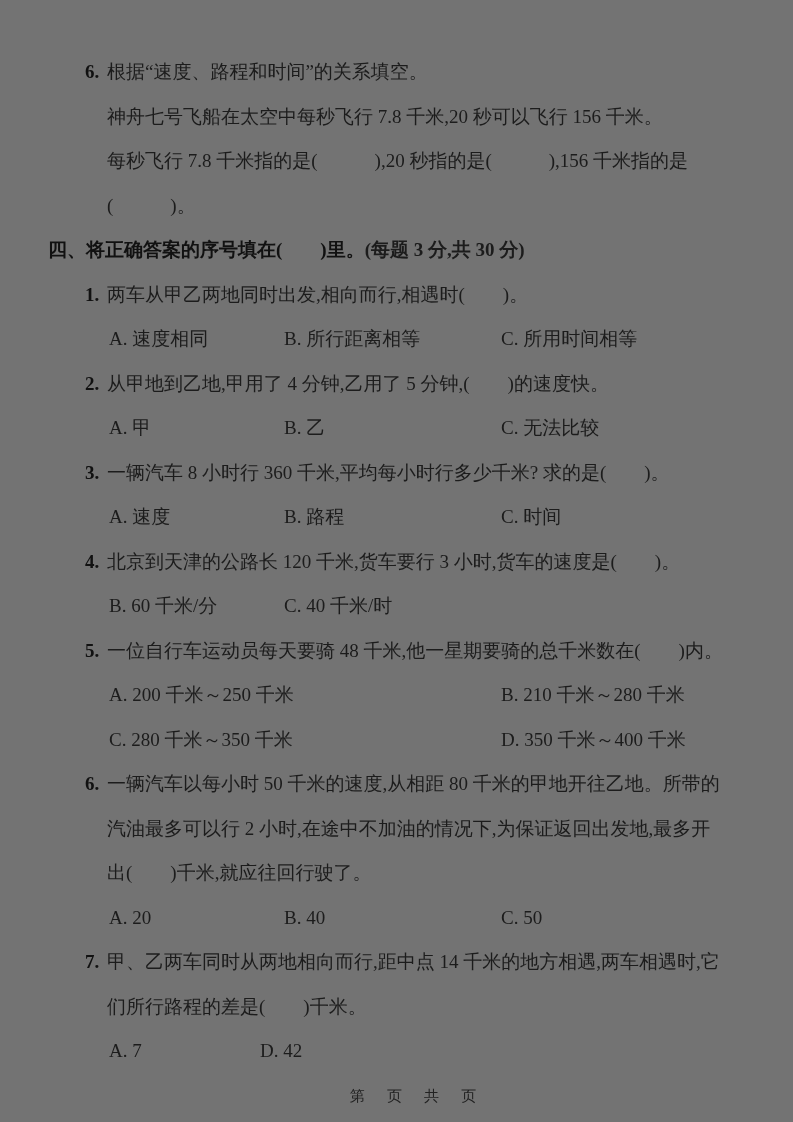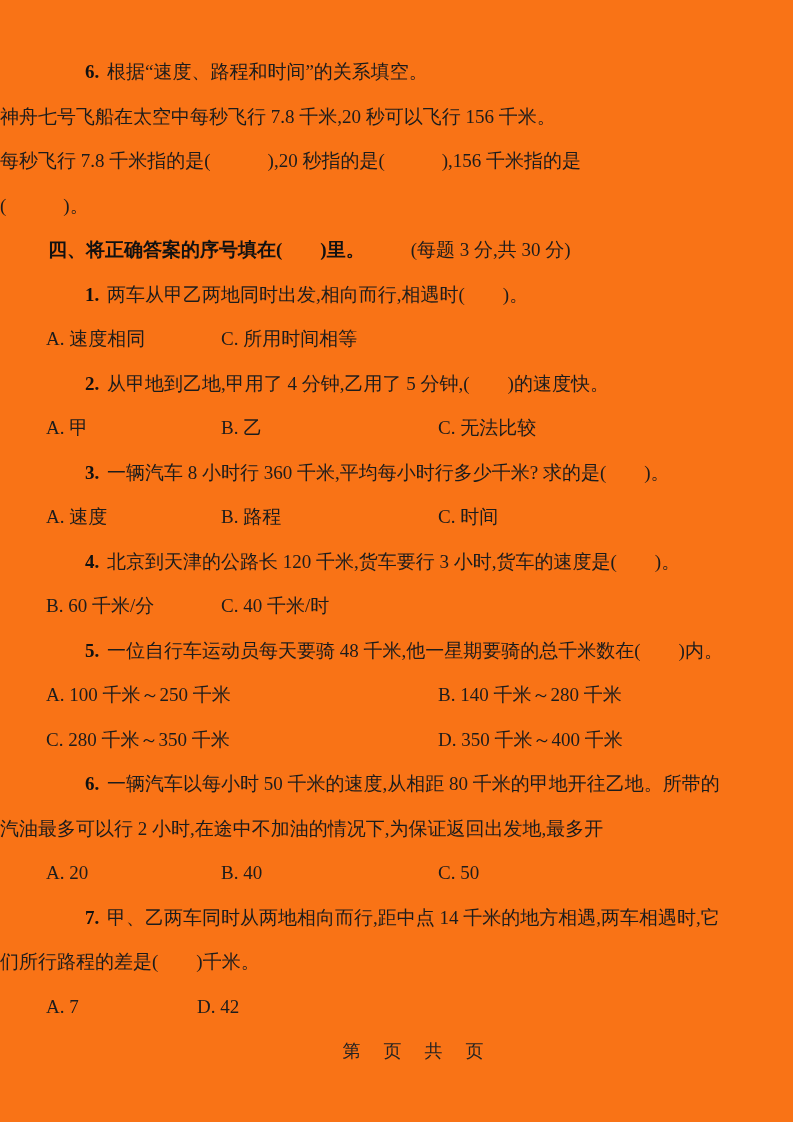--- a/index.html
+++ b/index.html
@@ -1,54 +1,54 @@
 <!DOCTYPE html>
 <html><head>
 <meta charset="utf-8">
 <style>
   html, body { margin: 0; padding: 0; background: #e8e8e8; }
   .page {
     position: relative;
     width: 793px;
     height: 1122px;
     margin: 0 auto;
-    background: #f97316;
+    background: #737373;
     overflow: hidden;
     box-sizing: border-box;
     padding-top: 50px;
     font-family: "Liberation Serif", "DejaVu Serif", serif;
     font-size: 19px;
     color: #1c1c1c;
   }
   .line {
     line-height: 44.5px;
     height: 44.5px;
     white-space: nowrap;
     box-sizing: border-box;
   }
   
   .heading-line   { padding-left: 48px; }
   .qnum-line      { padding-left: 85px; }
-  .cont-line      { }
-  .opts           { padding-left: 46px; display: grid; }
+  .cont-line      { padding-left: 107px; }
+  .opts           { padding-left: 109px; display: grid; }
   .opts-3         { grid-template-columns: 175px 217px 1fr; }
   .opts-2         { grid-template-columns: 392px 1fr; }
   .opts-4         { grid-template-columns: 151px 157px 158px 1fr; }
   .qnum {
     font-weight: bold;
     color: #111111;
     display: inline-block;
     min-width: 22px;
   }
   .bold { font-weight: bold; color: #111111; }
-  .score-note { font-weight: normal; margin-left: 46px; }
+  .score-note { font-weight: bold; }
   .opt { white-space: nowrap; }
   .footer-line {
     text-align: center;
-    font-size: 18px;
+    font-size: 15px;
     letter-spacing: 3px;
     word-spacing: 12px;
     color: #222222;
     font-family: "Liberation Sans", "DejaVu Sans", sans-serif;
     padding-left: 36px;
   }
 </style>
 </head>
 <body>
 
@@ -60,20 +60,21 @@
     <div class="line cont-line"><span>每秒飞行 7.8 千米指的是(　　　),20 秒指的是(　　　),156 千米指的是</span></div>
     <div class="line cont-line"><span>(　　　)。</span></div>
   </div>
 
   <div class="line heading-line"><span class="bold">四、将正确答案的序号填在(　　)里。</span><span class="score-note">(每题 3 分,共 30 分)</span></div>
 
   <div>
     <div class="line qnum-line"><span class="qnum">1.</span><span>两车从甲乙两地同时出发,相向而行,相遇时(　　)。</span></div>
     <div class="line opts opts-3">
       <span class="opt">A. 速度相同</span>
+      <span class="opt">B. 所行距离相等</span>
       <span class="opt">C. 所用时间相等</span>
     </div>
   </div>
 
   <div>
     <div class="line qnum-line"><span class="qnum">2.</span><span>从甲地到乙地,甲用了 4 分钟,乙用了 5 分钟,(　　)的速度快。</span></div>
     <div class="line opts opts-3">
       <span class="opt">A. 甲</span>
       <span class="opt">B. 乙</span>
       <span class="opt">C. 无法比较</span>
@@ -93,32 +94,33 @@
     <div class="line qnum-line"><span class="qnum">4.</span><span>北京到天津的公路长 120 千米,货车要行 3 小时,货车的速度是(　　)。</span></div>
     <div class="line opts opts-3">
       <span class="opt">B. 60 千米/分</span>
       <span class="opt">C. 40 千米/时</span>
     </div>
   </div>
 
   <div>
     <div class="line qnum-line"><span class="qnum">5.</span><span>一位自行车运动员每天要骑 48 千米,他一星期要骑的总千米数在(　　)内。</span></div>
     <div class="line opts opts-2">
-      <span class="opt">A. 100 千米～250 千米</span>
-      <span class="opt">B. 140 千米～280 千米</span>
+      <span class="opt">A. 200 千米～250 千米</span>
+      <span class="opt">B. 210 千米～280 千米</span>
     </div>
     <div class="line opts opts-2">
       <span class="opt">C. 280 千米～350 千米</span>
       <span class="opt">D. 350 千米～400 千米</span>
     </div>
   </div>
 
   <div>
     <div class="line qnum-line"><span class="qnum">6.</span><span>一辆汽车以每小时 50 千米的速度,从相距 80 千米的甲地开往乙地。所带的</span></div>
     <div class="line cont-line"><span>汽油最多可以行 2 小时,在途中不加油的情况下,为保证返回出发地,最多开</span></div>
+    <div class="line cont-line"><span>出(　　)千米,就应往回行驶了。</span></div>
     <div class="line opts opts-3">
       <span class="opt">A. 20</span>
       <span class="opt">B. 40</span>
       <span class="opt">C. 50</span>
     </div>
   </div>
 
   <div>
     <div class="line qnum-line"><span class="qnum">7.</span><span>甲、乙两车同时从两地相向而行,距中点 14 千米的地方相遇,两车相遇时,它</span></div>
     <div class="line cont-line"><span>们所行路程的差是(　　)千米。</span></div>

